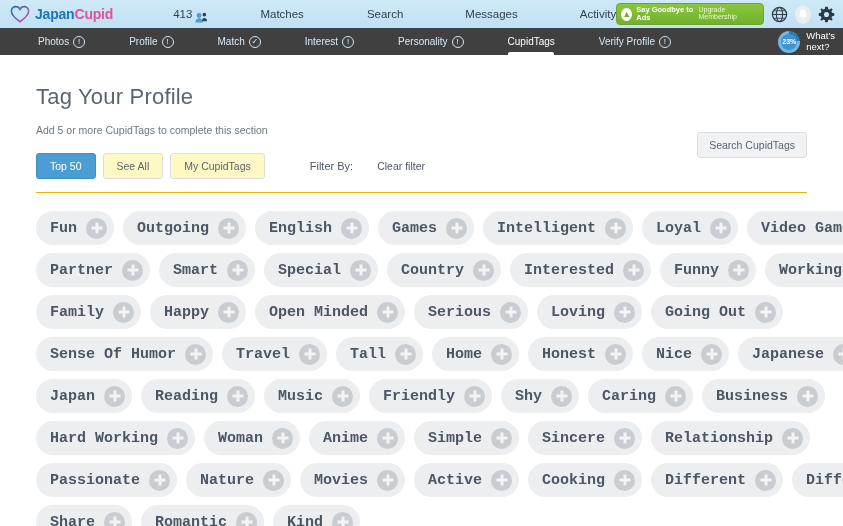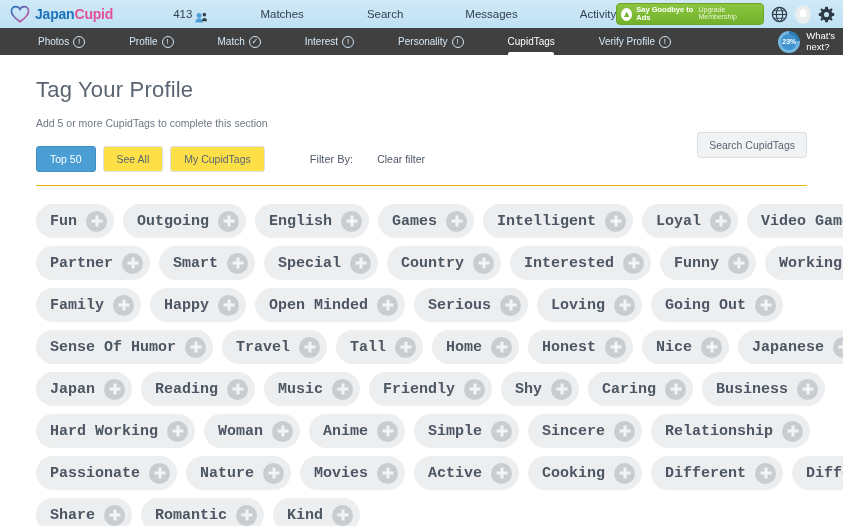--- a/index.html
+++ b/index.html
@@ -105,42 +105,42 @@
     content: ""; position: absolute; width: 16px; height: 16px;
     border-radius: 50%; background: #3f93ce;
   }
   .progress-label { position: relative; font-size: 7px; color: #ffffff; font-weight: bold; }
   .whats-next { font-size: 9.5px; color: #ffffff; line-height: 1.1; }
 
   
   .main { padding: 0 36px; position: relative; }
   .page-title {
     font-size: 22px; color: #5a6472; font-weight: normal;
-    padding-top: 22px; letter-spacing: 0.2px;
+    padding-top: 29px; letter-spacing: 0.2px;
   }
   .page-sub { font-size: 10.5px; color: #6d7783; margin-top: 14px; }
 
   .search-tags-btn {
     position: absolute; right: 36px; top: 77px;
     background: #f1f2f3; border: 1px solid #dcdfe2;
     border-radius: 3px; font-size: 10.5px; color: #5a6472;
     padding: 6px 11px; cursor: pointer;
   }
 
   
   .filter-row {
     display: flex; align-items: center;
     margin-top: 17px;
     padding-bottom: 13px;
     border-bottom: 1px solid #eab308;
   }
   .pill-tab {
     font-size: 10.5px; border-radius: 3px;
     padding: 6px 13px; margin-right: 7px; cursor: pointer;
-    background: #fde047; border: 1px solid #dcdfe2; color: #5a6472;
+    background: #fef9c3; border: 1px solid #dcdfe2; color: #5a6472;
   }
   .pill-tab.active {
     background: #4a9ed4; border-color: #3f8fc4; color: #ffffff;
   }
   .filter-by { font-size: 11px; color: #4d5663; margin-left: 38px; margin-right: 9px; }
   .keyword-input {
     width: 148px; height: 23px;
     border: 1px solid #d9dcdf; border-radius: 3px;
     font-size: 10.5px; color: #5a6472;
     padding: 0 7px;

